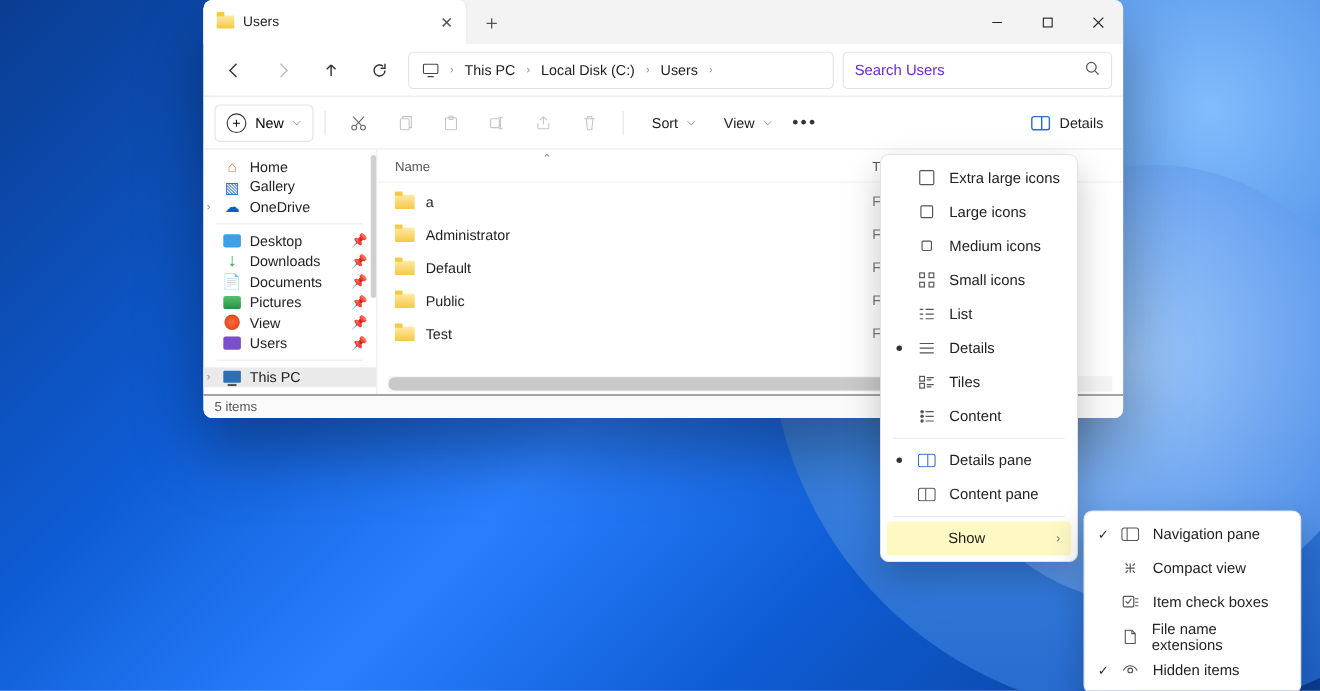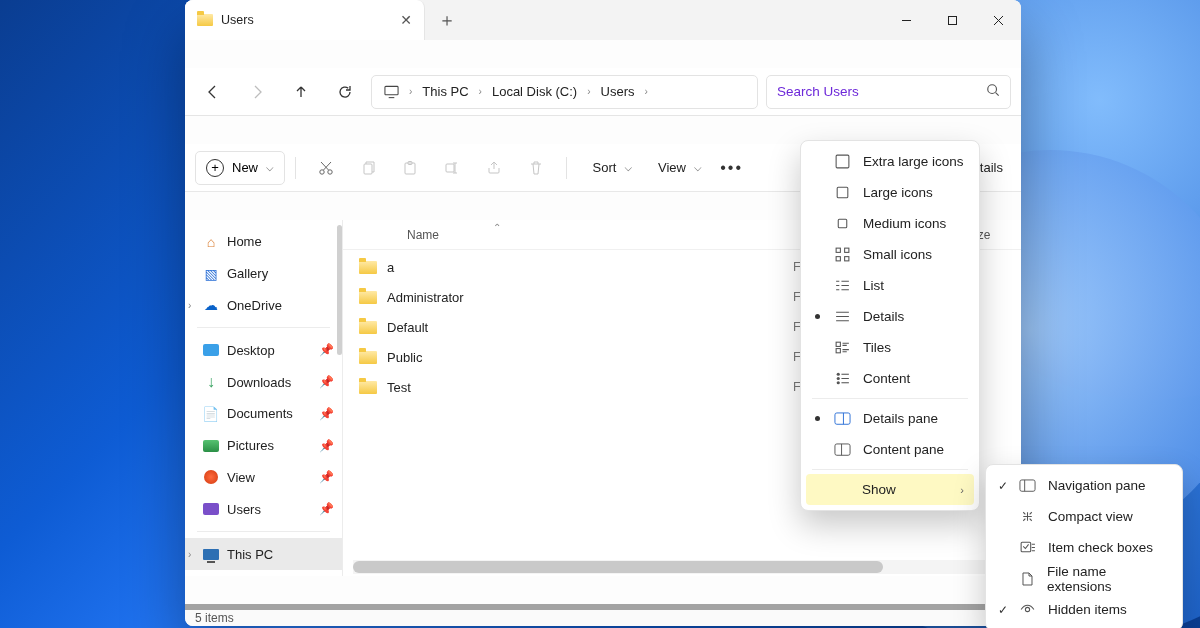--- a/index.html
+++ b/index.html
@@ -8,23 +8,23 @@
     background: linear-gradient(135deg, #0a3d91 0%, #0e5cd4 30%, #2a7fff 50%, #0e5cd4 70%, #0a3d91 100%);
   }
   .bloom-wrap { position: absolute; inset: 0; overflow: hidden; }
   .bloom { position: absolute; width: 900px; height: 900px; right: -300px; top: -150px; }
   .petal { position: absolute; border-radius: 50%; }
   .petal.p1 { width: 700px; height: 700px; background: radial-gradient(circle at 30% 30%, #5ca8ff, #0d4fb8); top: 100px; left: 100px; }
   .petal.p2 { width: 500px; height: 500px; background: radial-gradient(circle at 40% 40%, #8cc4ff, #1a5fd0); top: 50px; left: 300px; opacity: .85; }
   .petal.p3 { width: 400px; height: 400px; background: radial-gradient(circle at 45% 45%, #b0d6ff, #3a7fe6); top: 300px; left: 250px; opacity: .8; }
 
   .window {
-    position: absolute; left: 185px; top: 0; width: 836px; height: 626px;
+    position: absolute; left: 185px; top: 0; width: 836px; height: 380px;
     background: #fdfdfd; border-radius: 8px; box-shadow: 0 30px 60px rgba(0,0,0,.35);
-    display: flex; flex-direction: column; overflow: visible; gap: 28px;
+    display: flex; flex-direction: column; overflow: visible;
   }
   .title-bar { height: 40px; display: flex; align-items: stretch; background: #f3f3f3; border-radius: 8px 8px 0 0; position: relative; }
   .tab {
     width: 240px; background: #fff; border-radius: 8px 8px 0 0; display: flex; align-items: center;
     padding: 0 12px; gap: 8px; font-size: 12.5px; color: #222; border-right: 1px solid #e5e5e5;
   }
   .tab .folder-glyph { width: 16px; height: 12px; background: linear-gradient(#ffe9a6, #f5c944); border-radius: 1px; position: relative; }
   .tab .folder-glyph::before { content:""; position:absolute; top:-3px; left:0; width:7px; height:4px; background:#f5c944; border-radius:1px 1px 0 0; }
   .tab .tab-close { margin-left: auto; color: #555; font-size: 14px; cursor: pointer; }
   .new-tab { width: 44px; display:flex; align-items:center; justify-content:center; color:#555; font-size:18px; cursor:pointer; }
@@ -79,36 +79,36 @@
   .ico-dl { color:#3ba463; font-weight:bold; font-size:16px; }
   .ico-doc { color:#6b6b6b; }
   .ico-pic { width:16px; height:12px; background:linear-gradient(#56c271,#2a8f46); border-radius:2px; }
   .ico-music { width:14px; height:14px; border-radius:50%; background:radial-gradient(circle,#ff6a3d,#d23a0f); }
   .ico-video { width:16px; height:12px; background:#7a4fc9; border-radius:2px; }
   .ico-pc { width:16px; height:11px; background:#2d6fb3; border-radius:1px; position:relative; }
   .ico-pc::after { content:""; position:absolute; bottom:-3px; left:4px; width:8px; height:2px; background:#555; }
 
   .content { flex:1; display:flex; flex-direction:column; min-width:0; position:relative; }
   .col-head { height:30px; display:flex; align-items:center; font-size:12px; color:#555; padding:0 10px; border-bottom:1px solid #f0f0f0; position:relative; }
-  .col-head .c-name { width:270px; padding-left:6px;margin-left:48px; }
+  .col-head .c-name { width:270px; padding-left:6px; }
   .col-head .c-dm { width:170px; }
   .col-head .c-type { width:126px; }
   .col-head .c-size { }
   .sort-car { position:absolute; left:150px; top:2px; font-size:10px; color:#888; }
   .rows { flex:1; padding:2px 0; }
   .row { height:30px; display:flex; align-items:center; font-size:13px; color:#222; padding:0 10px; cursor:pointer; }
   .row .r-name { width:270px; display:flex; align-items:center; gap:10px; padding-left:6px; }
   .row .r-dm { width:170px; }
   .row .r-type { width:126px; color:#777; font-size:12.5px; }
   .folder-sm { width:18px; height:13px; background:linear-gradient(#ffe9a6,#f5c944); border-radius:1px; position:relative; }
   .folder-sm::before { content:""; position:absolute; top:-3px; left:0; width:7px; height:4px; background:#f5c944; border-radius:1px 1px 0 0; }
   .hscroll { height:14px; background:#f4f4f4; position:relative; margin:0 10px 2px; }
   .hscroll .thumb { position:absolute; left:0; top:1px; height:12px; width:530px; background:#c9c9c9; border-radius:6px; }
 
-  .status { height:22px; border-top:6px solid #a3a3a3; font-size:12px; color:#555; padding:0 10px; display:flex; align-items:center; background:#fafafa; border-radius:0 0 8px 8px; }
+  .status { height:22px; border-top:2px solid #a3a3a3; font-size:12px; color:#555; padding:0 10px; display:flex; align-items:center; background:#fafafa; border-radius:0 0 8px 8px; }
 
   
   .menu {
     position:absolute; background:#fff; border:1px solid #e3e3e3; border-radius:8px;
     box-shadow:0 14px 32px rgba(0,0,0,.22); padding:5px; font-size:13.5px; z-index:10;
   }
   .menu.view-menu { top:140px; left:615px; width:180px; }
   .menu.show-menu { top:464px; left:800px; width:198px; }
   .m-item { height:31px; display:flex; align-items:center; gap:12px; padding:0 10px 0 28px; border-radius:4px; cursor:pointer; color:#222; position:relative; }
   .m-item.hover { background:#fef9c3; }

